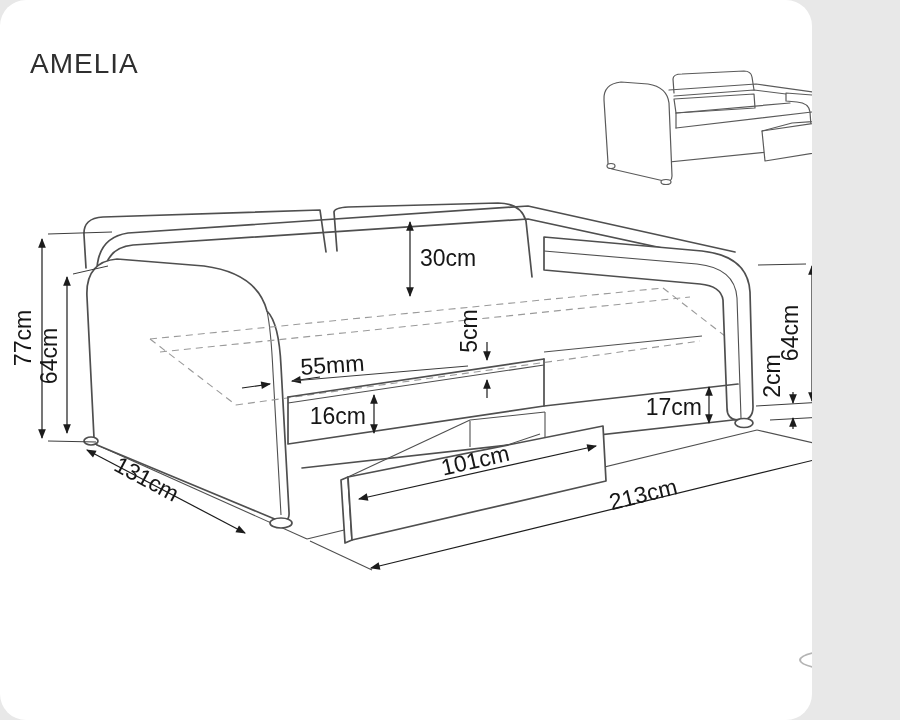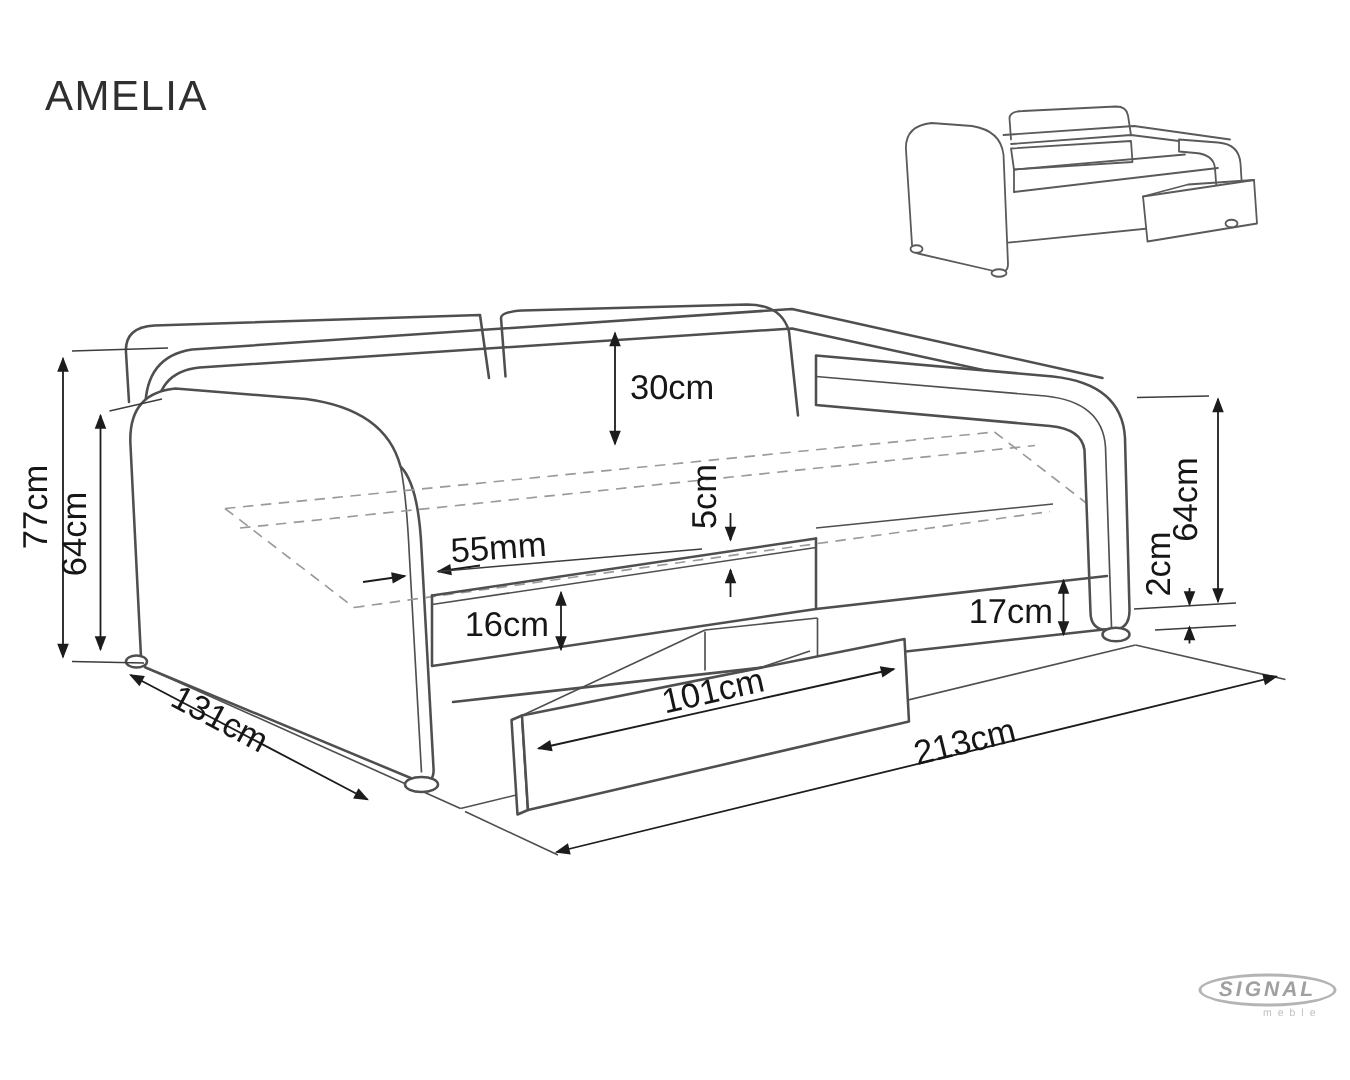--- a/index.html
+++ b/index.html
@@ -1,17 +1,17 @@
 <!DOCTYPE html>
 <html><head>
 <meta charset="utf-8">
 <style>
   html,body{margin:0;padding:0;background:#e8e8e8;}
-  .page{position:relative;width:900px;height:720px;background:#ffffff;overflow:hidden;
-        font-family:"Liberation Sans",sans-serif;}
+  .page{position:relative;width:812px;height:720px;background:#ffffff;overflow:hidden;
+        font-family:"Liberation Sans",sans-serif;border-radius:26px;}
   .page-title{position:absolute;left:30px;top:48px;font-size:28px;letter-spacing:1px;
               color:#2f2f2f;font-weight:400;}
   svg.drawing{position:absolute;left:0;top:0;}
   .outline{stroke:#4f4f4f;stroke-width:1.7;fill:none;stroke-linecap:round;stroke-linejoin:round;}
   .outline-fill{stroke:#4f4f4f;stroke-width:1.7;fill:#ffffff;stroke-linejoin:round;}
   .thin{stroke:#4f4f4f;stroke-width:1.1;fill:none;}
   .dash{stroke:#9a9a9a;stroke-width:1.1;fill:none;stroke-dasharray:7 5;}
   .dim{stroke:#1c1c1c;stroke-width:1.2;fill:none;marker-start:url(#ar);marker-end:url(#ar);}
   .dimend{stroke:#1c1c1c;stroke-width:1.2;fill:none;marker-end:url(#ar);}
   .ext{stroke:#3c3c3c;stroke-width:1;fill:none;}

